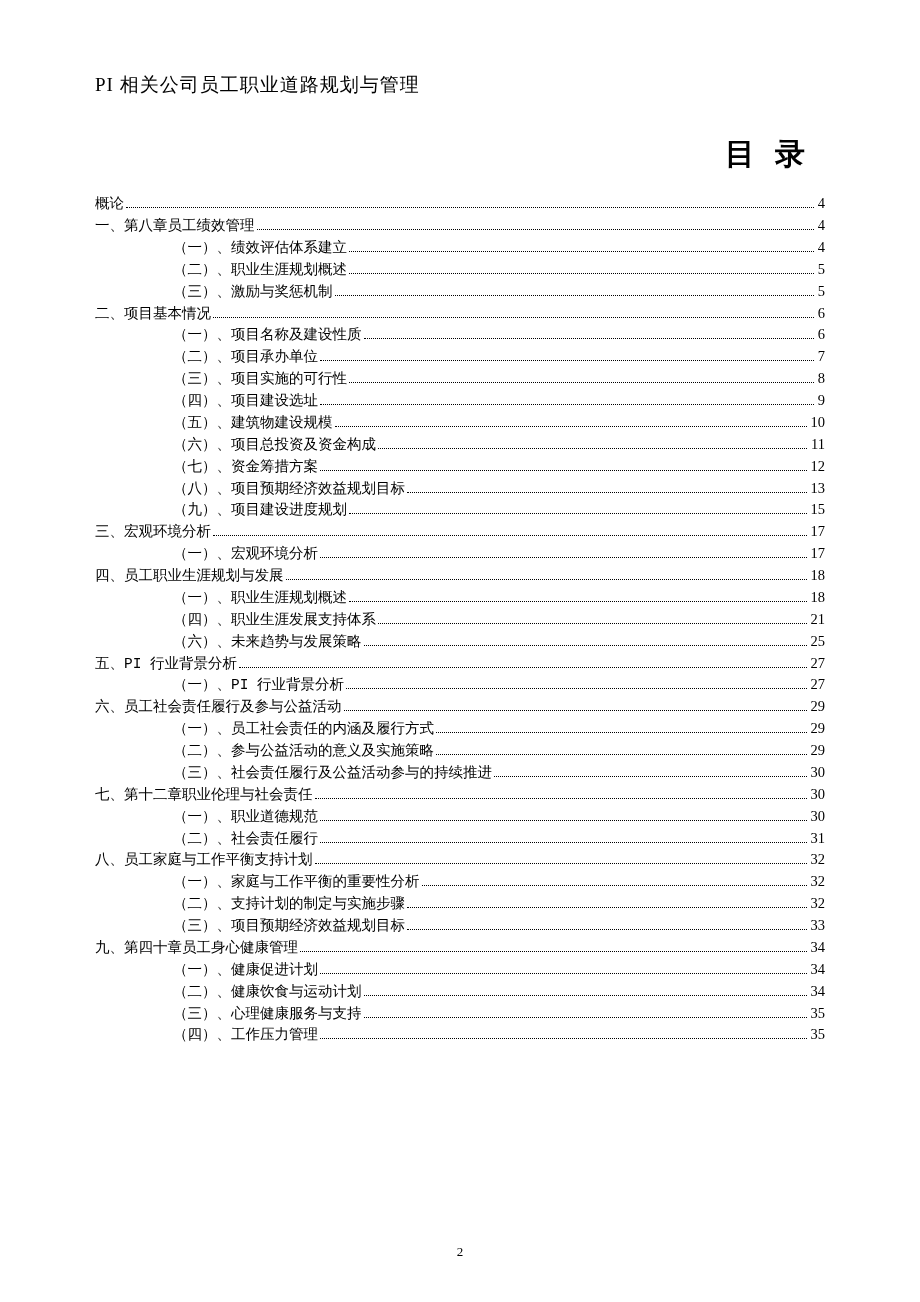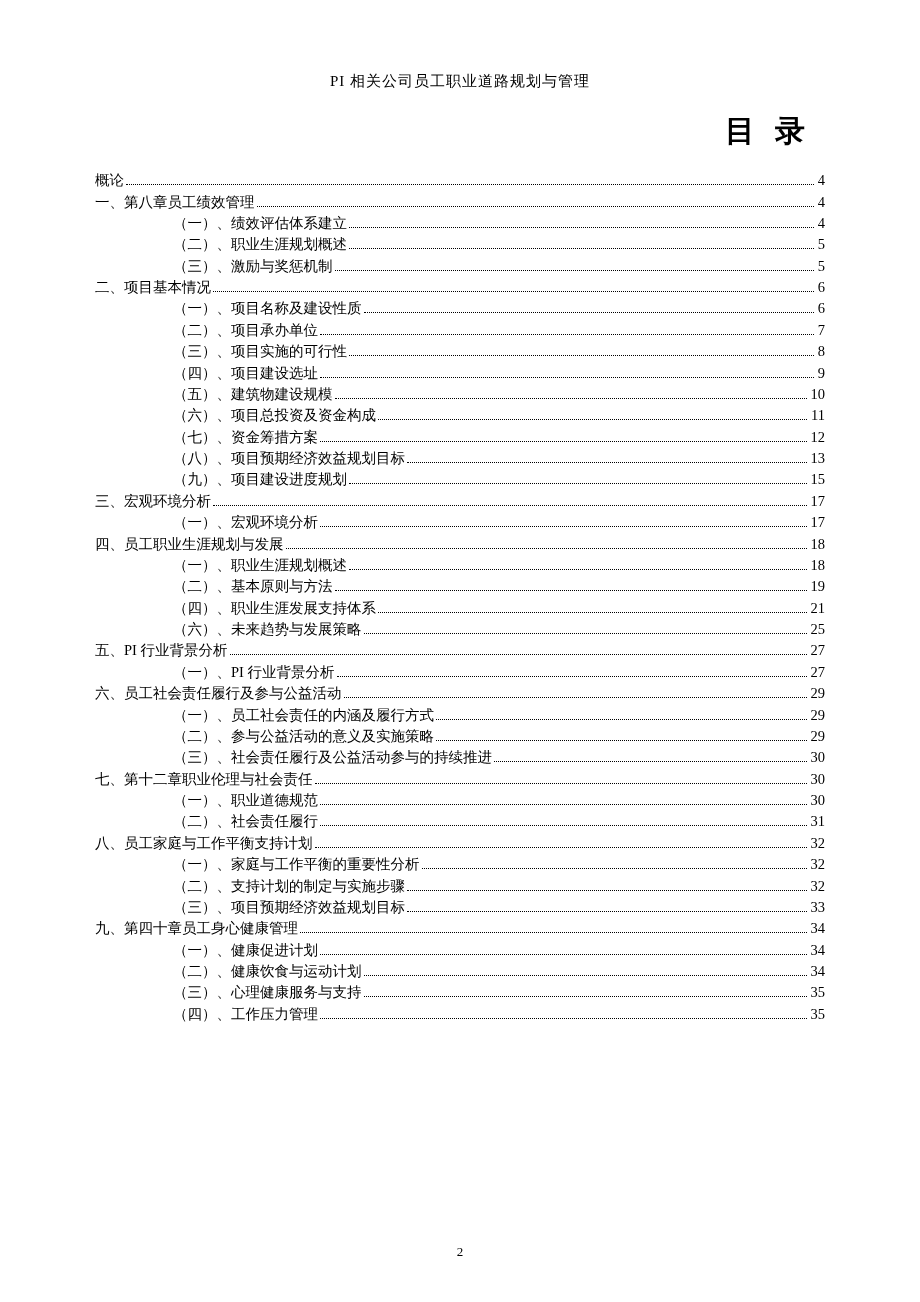--- a/index.html
+++ b/index.html
@@ -8,45 +8,45 @@
     background: #fff;
     font-family: "SimSun", "宋体", serif;
     color: #000;
     width: 920px;
     height: 1302px;
     box-sizing: border-box;
     padding: 72px 95px 40px 95px;
     position: relative;
   }
   .header-title {
-    text-align: center;
-    font-size: 15px;
+    text-align: left;
+    font-size: 19px;
     letter-spacing: 1px;
-    margin-bottom: 20px;
+    margin-bottom: 36px;
   }
   .main-title {
     text-align: right;
     font-size: 30px;
     font-weight: bold;
     letter-spacing: 20px;
     margin-bottom: 18px;
     text-indent: 20px;
   }
   .toc {
     font-size: 14.5px;
     line-height: 1.0;
   }
   .toc-row {
     display: flex;
     align-items: baseline;
     white-space: nowrap;
     margin: 0;
     padding: 3.2px 0;
   }
-  .toc-label { flex: 0 0 auto; }
+  .toc-label { flex: 0 0 auto; font-family: Liberation Mono, monospace; }
   .indent-0 { padding-left: 0; }
   .indent-1 { padding-left: 78px; }
   .dots {
     flex: 1 1 auto;
     border-bottom: 1.5px dotted #000;
     margin: 0 4px 3px 2px;
     height: 0.6em;
   }
   .page { flex: 0 0 auto; }
   .footer-page {
@@ -153,25 +153,20 @@
       <span class="toc-label">四、员工职业生涯规划与发展</span>
       <span class="dots"></span>
       <span class="page">18</span>
     </div>
     <div class="toc-row indent-1">
       <span class="toc-label">（一）、职业生涯规划概述</span>
       <span class="dots"></span>
       <span class="page">18</span>
     </div>
     <div class="toc-row indent-1">
-      <span class="toc-label">（二）、基本原则与方法</span>
-      <span class="dots"></span>
-      <span class="page">19</span>
-    </div>
-    <div class="toc-row indent-1">
       <span class="toc-label">（四）、职业生涯发展支持体系</span>
       <span class="dots"></span>
       <span class="page">21</span>
     </div>
     <div class="toc-row indent-1">
       <span class="toc-label">（六）、未来趋势与发展策略</span>
       <span class="dots"></span>
       <span class="page">25</span>
     </div>
     <div class="toc-row indent-0">

